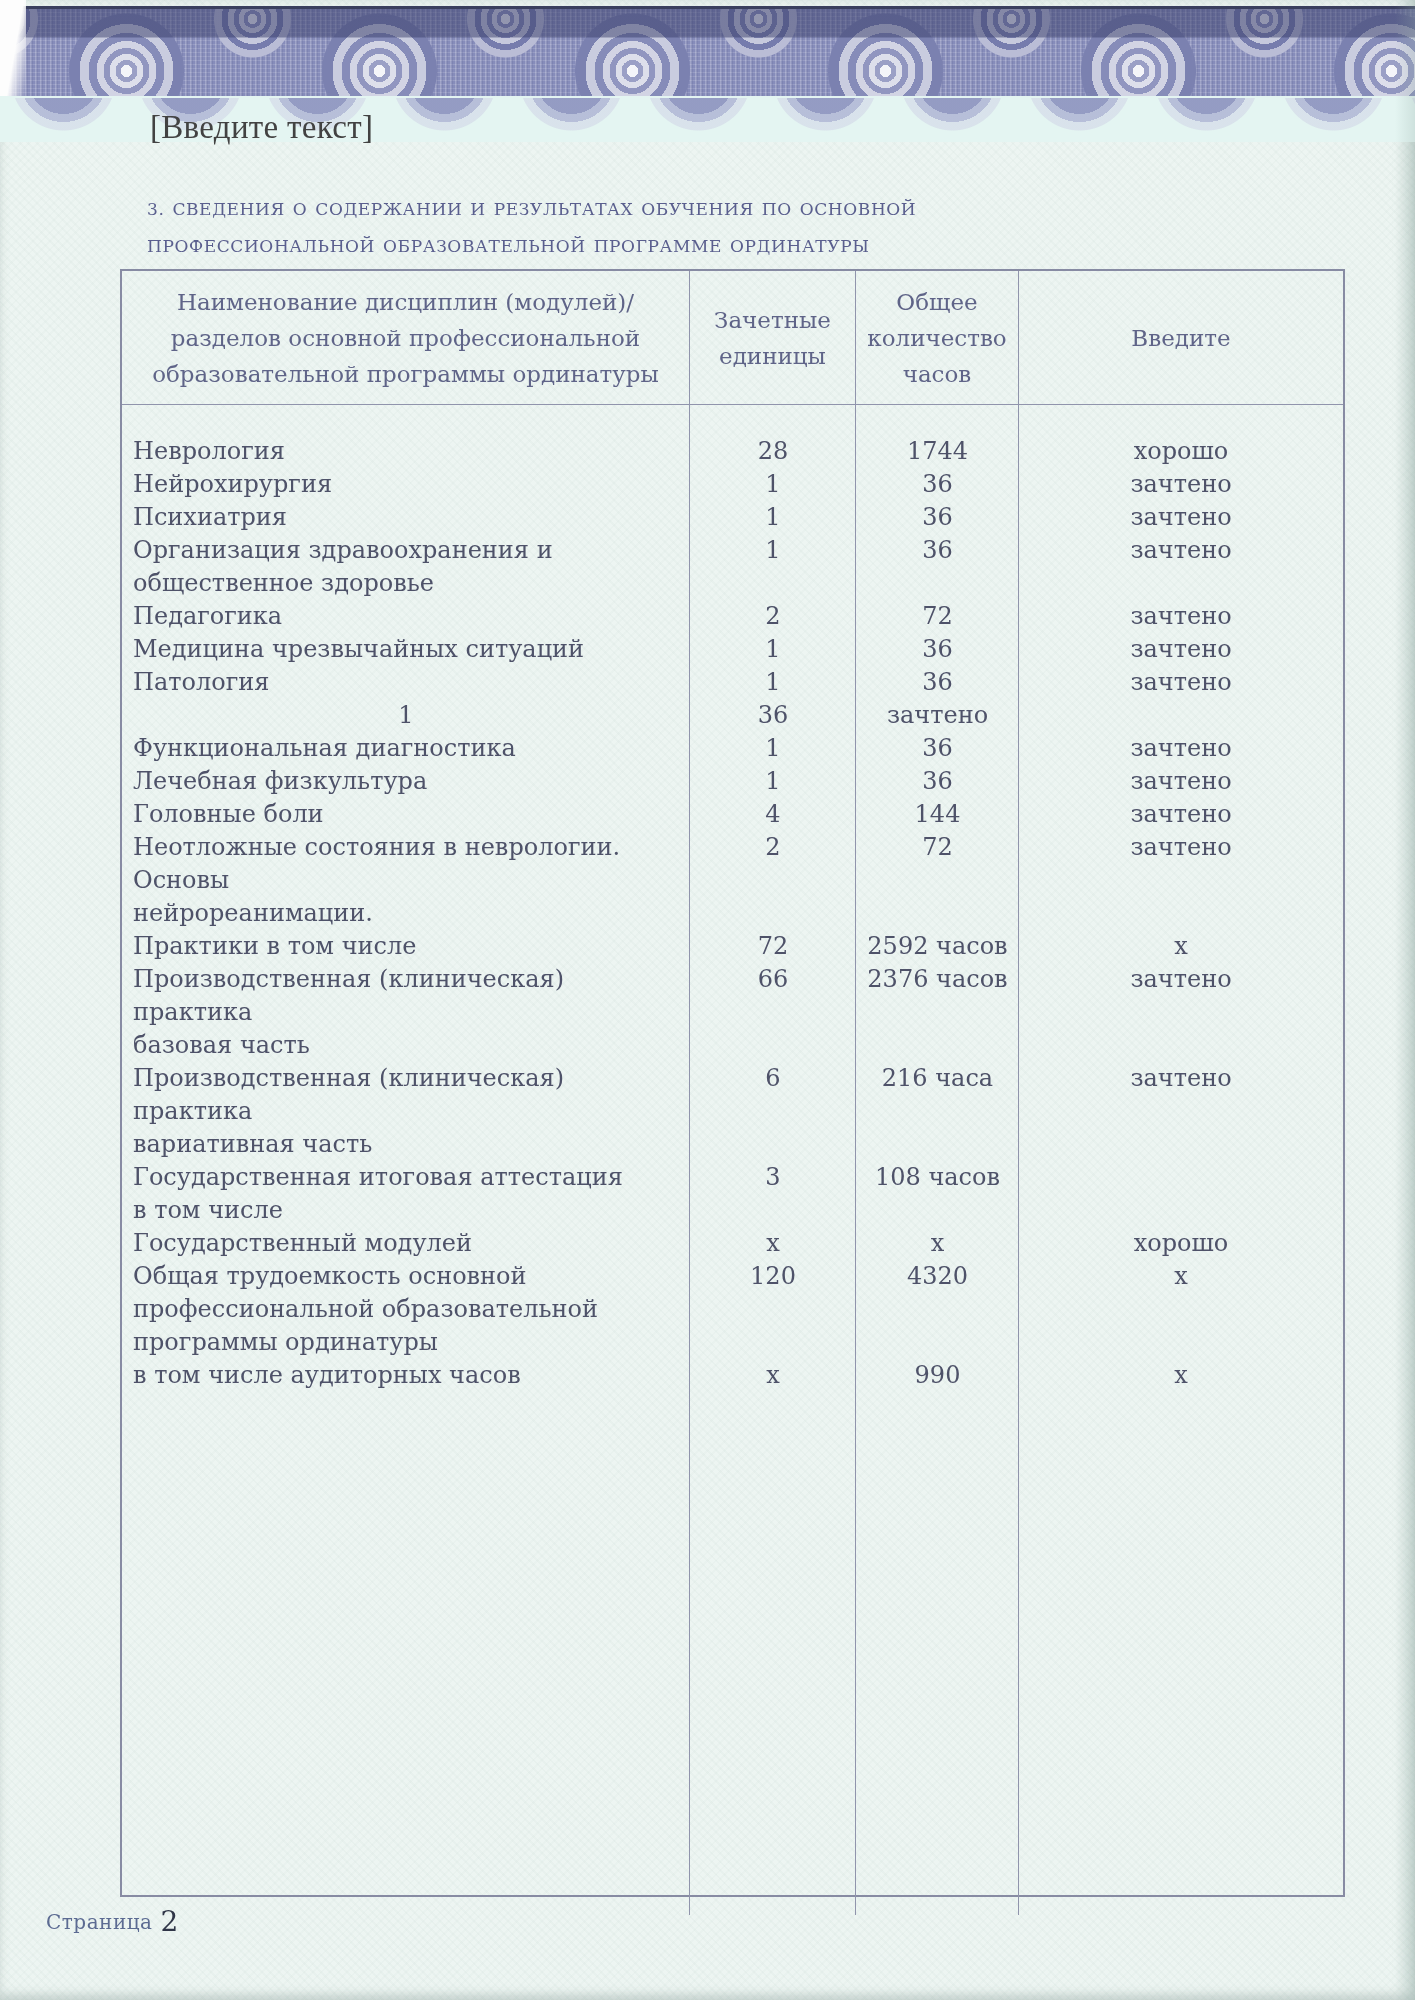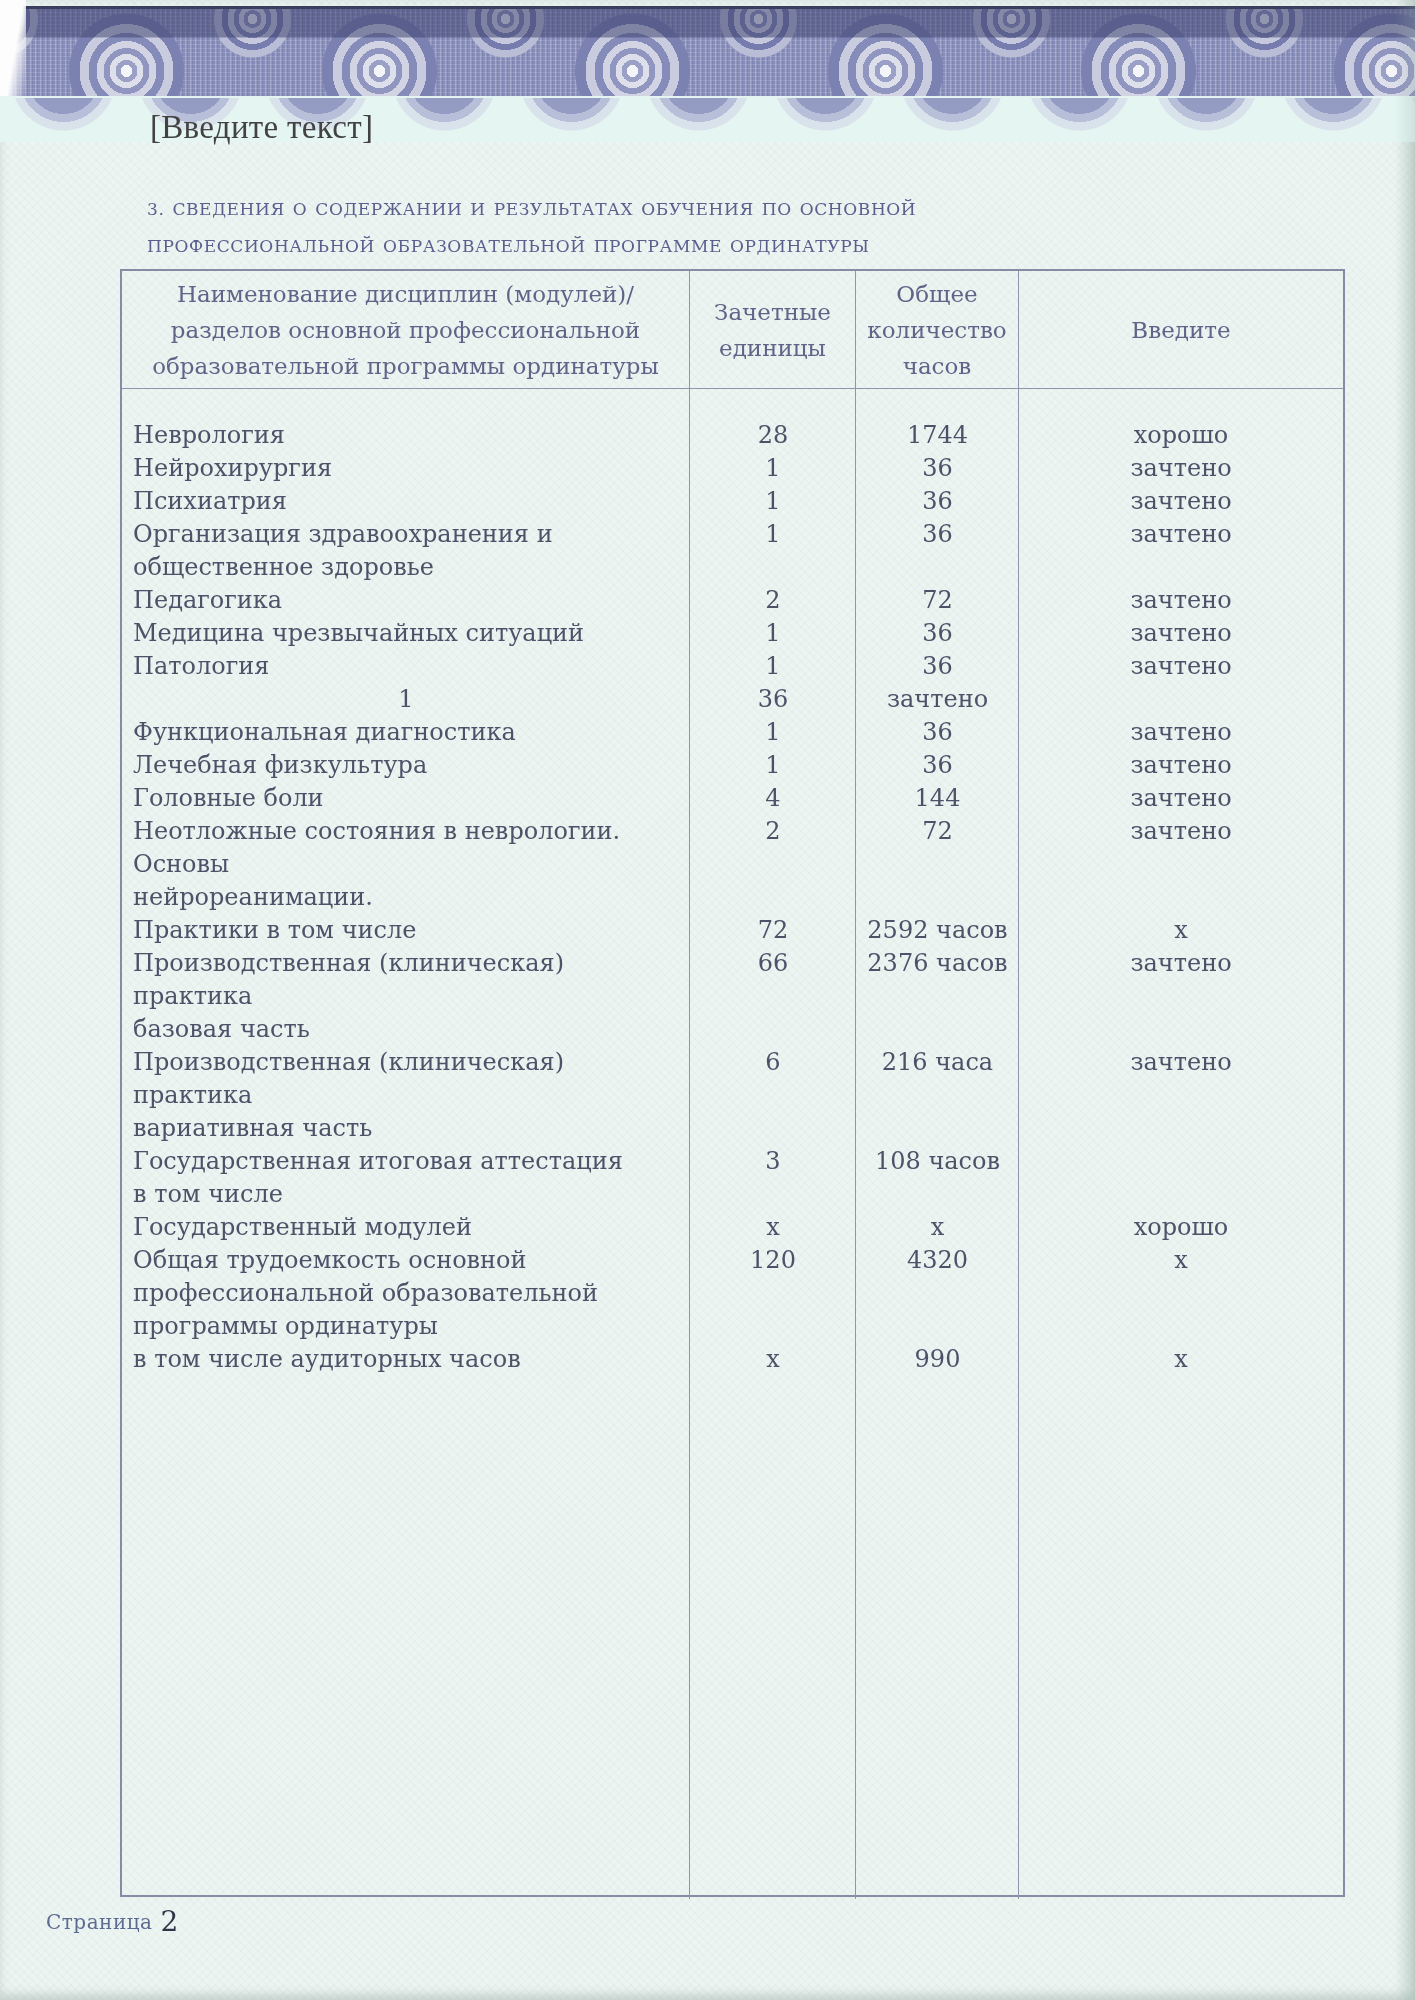--- a/index.html
+++ b/index.html
@@ -70,21 +70,21 @@
     font-size:17px;font-weight:normal;line-height:37px;
     color:var(--heading-ink);letter-spacing:0.6px;word-spacing:2px;
   }
   
   .tbl{
     position:absolute;left:120px;top:269px;width:1225px;height:1628px;
     border:2px solid #878ba3;box-sizing:border-box;
   }
   .thead{
     display:grid;grid-template-columns:568px 166px 163px 1fr;
-    height:118px;border-bottom:1.5px solid var(--table-border);
+    height:134px;border-bottom:1.5px solid var(--table-border);
     box-sizing:border-box;
   }
   .th{
     display:flex;align-items:center;justify-content:center;text-align:center;
     font-size:23px;line-height:36px;color:#5f6488;
     padding:4px 28px;box-sizing:border-box;
   }
   .th.b{border-right:1.5px solid var(--table-border);}
   .tbody{
     position:relative;height:1510px;box-sizing:border-box;padding-top:30px;

